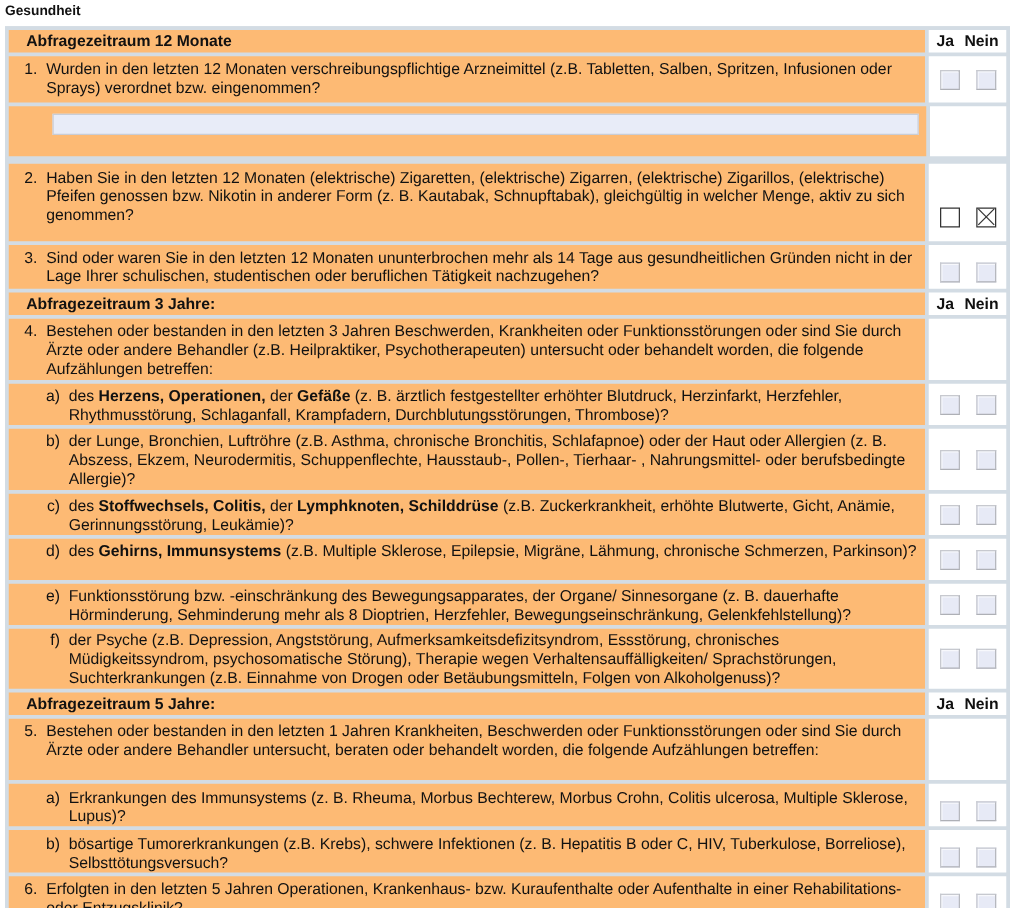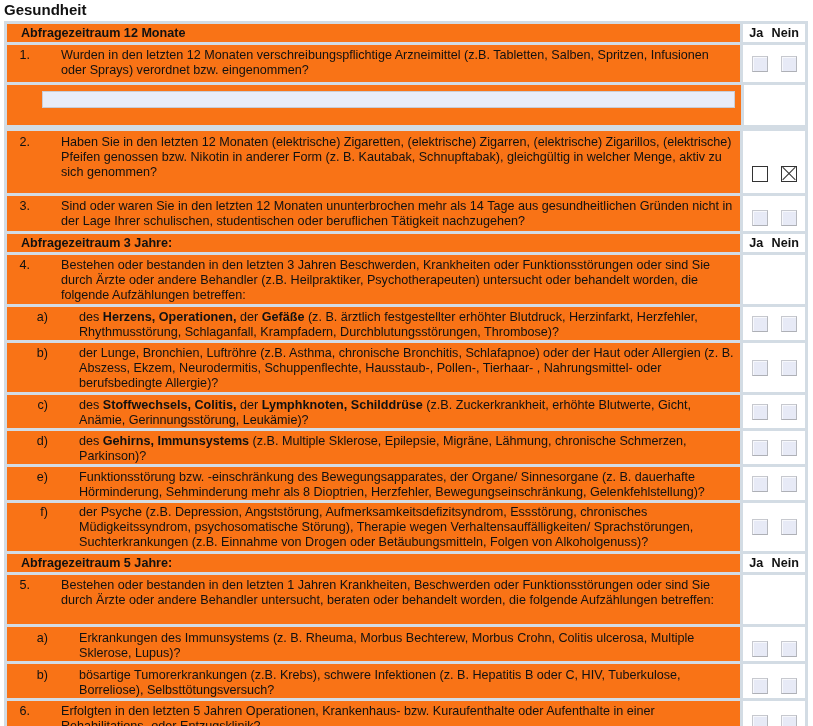--- a/index.html
+++ b/index.html
@@ -3,45 +3,45 @@
   <meta charset="utf-8">
   <style>
     html, body { margin: 0; padding: 0; background: #ffffff; }
     body {
       width: 813px; height: 726px; overflow: hidden;
       font-family: "Liberation Sans", sans-serif;
       font-size: 12.6px; color: #111; line-height: 15px;
     }
     .page-title {
       position: absolute; left: 4px; top: 2px;
-      font-weight: bold; font-size: 15px;
+      font-weight: bold; font-size: 11px;
     }
     .form {
       position: absolute; left: 4px; top: 21px; width: 804px;
       border: 3px solid #d3dce4; border-top: 3px solid #d3dce4;
       background: #d3dce4; box-sizing: border-box;
     }
     .row { display: flex; background: #d3dce4; }
     .row + .row { margin-top: 3px; }
     .cell-main {
-      background: #f97316; flex: 0 0 733px; box-sizing: border-box;
+      background: #fdba74; flex: 0 0 733px; box-sizing: border-box;
       padding: 2px 6px 2px 6px; position: relative;
     }
     .cell-ans {
       background: #fff; flex: 1; margin-left: 3px; box-sizing: border-box;
       display: flex; align-items: center; justify-content: space-around;
       padding: 0 2px;
     }
     .section-row .cell-main { font-weight: bold; padding: 2px 6px 1px 14px; }
     .section-row .cell-ans { font-weight: bold; justify-content: space-around; padding: 2px 2px 1px 2px; }
     .q { display: flex; }
     .q .num { flex: 0 0 24px; text-align: right; padding-right: 7px; box-sizing: border-box; }
     .q.sub { padding-left: 18px; }
     .q.sub .num { flex: 0 0 24px; }
-    .q .txt { flex: 1; margin-left: 24px; }
+    .q .txt { flex: 1; }
     b { font-weight: bold; }
     .cb {
       width: 16px; height: 16px; box-sizing: border-box;
       background: #e7eaf6; border: 1px solid #c7c9cf;
       border-right-color: #b6b8be; border-bottom-color: #aeb0b6;
       box-shadow: inset 1px 1px 0 #f7f8fc;
       cursor: pointer;
     }
     .cb.plain {
       background: #fff; border: 1px solid #333; box-shadow: none;

